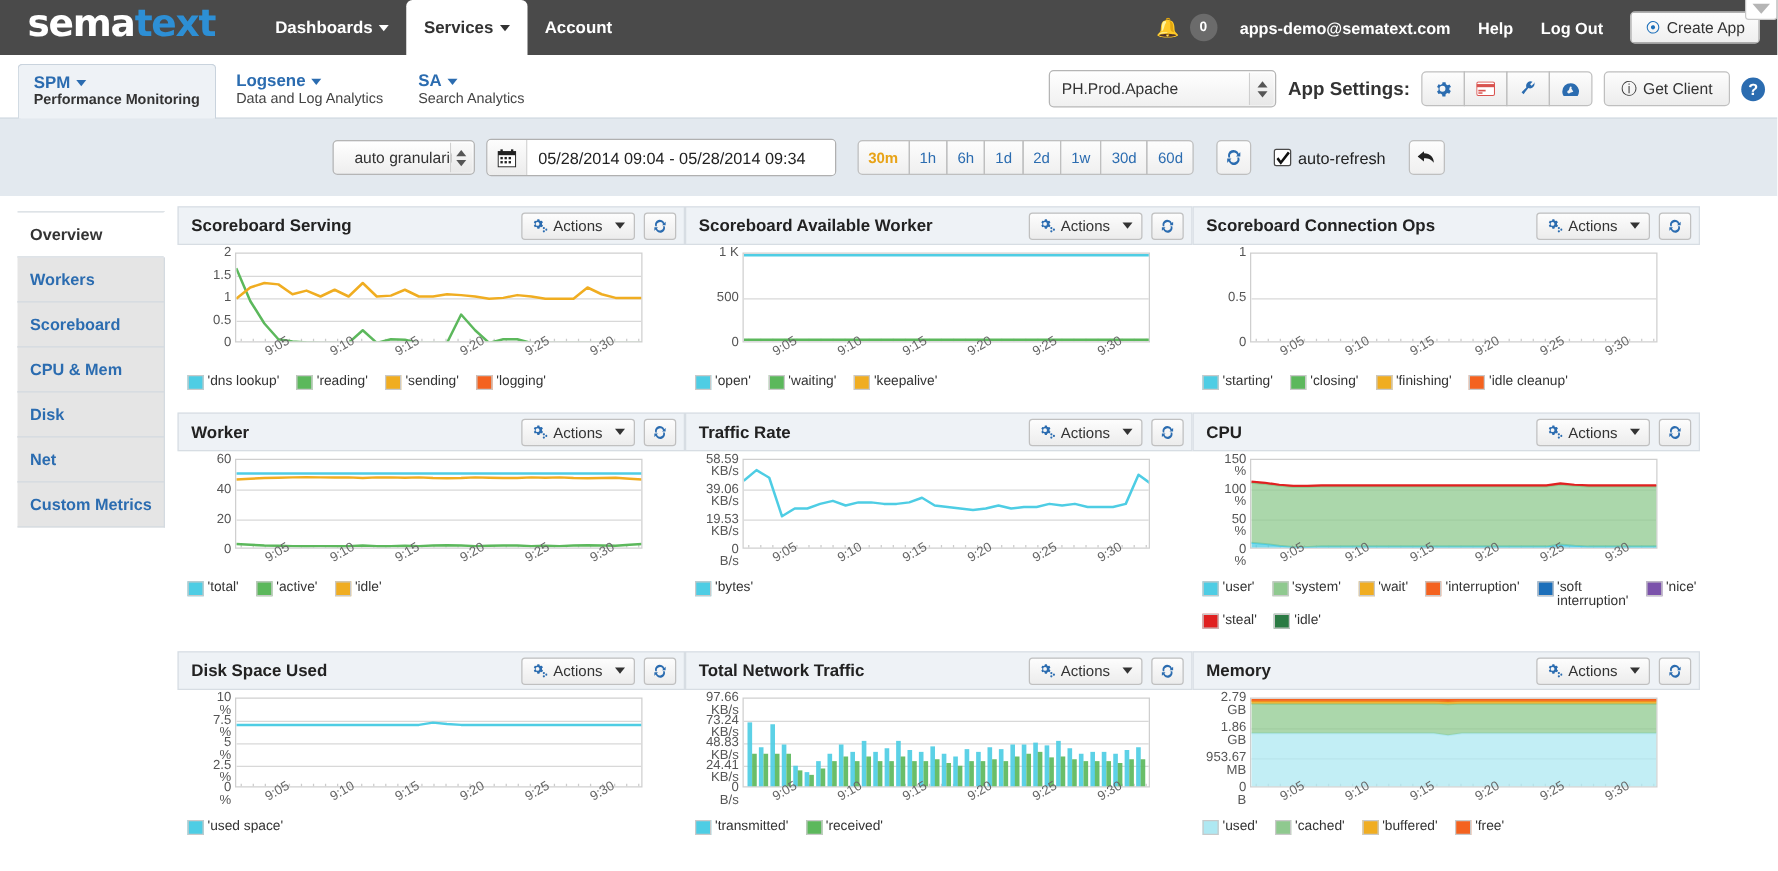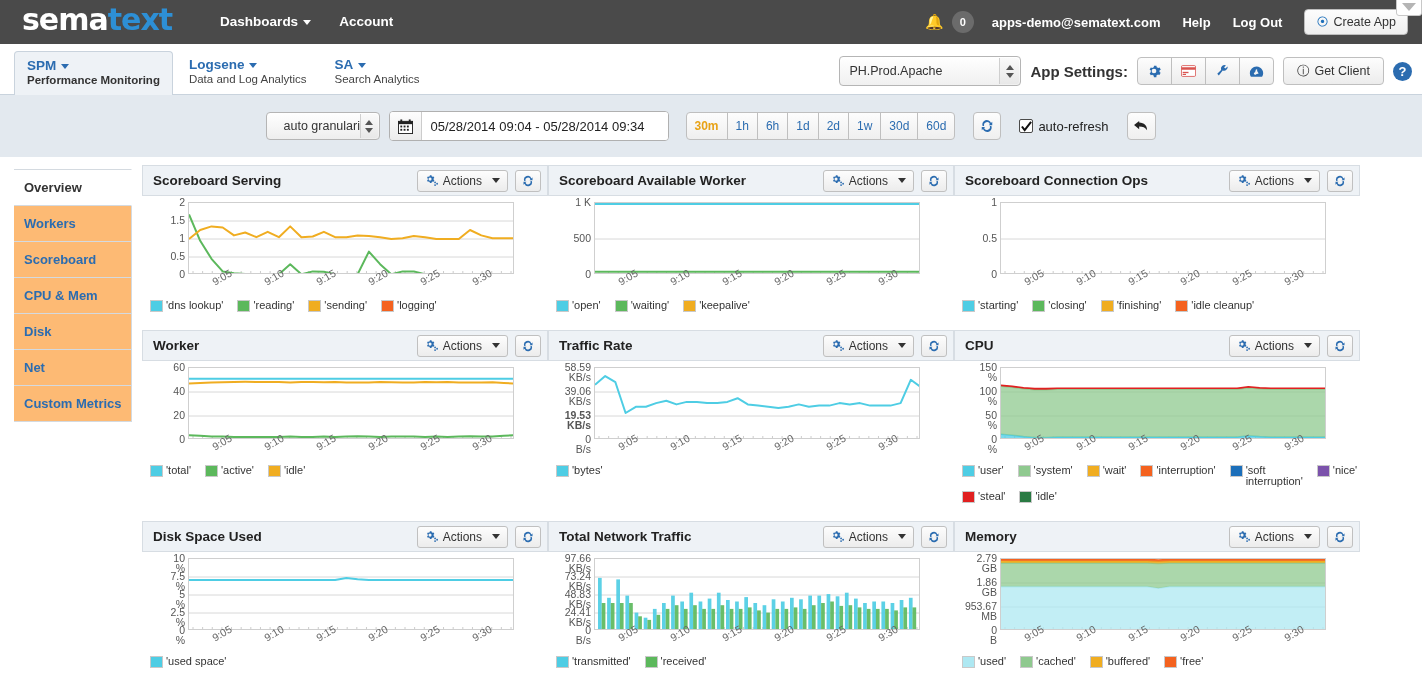--- a/index.html
+++ b/index.html
@@ -116,21 +116,21 @@
   .cbox svg{ display:block; }
   .undobtn{ width:29px;height:28px;border:1px solid #bfbfbf;border-radius:4px;
     background:linear-gradient(#fdfdfd,#efefef);display:flex;align-items:center;justify-content:center;
     color:#222;font-size:15px;margin-left:10px;cursor:pointer;}
 
   
   .content{ display:flex; background:#ffffff; height:calc(697px - 44px - 51px - 62px); }
   .sidebar{ width:132px; flex:0 0 132px; padding:12px 0 0 14px; background:#fff; }
   .sb-item{ height:37px; display:flex;align-items:center; padding-left:10px;
     font-size:13px;font-weight:bold;color:#2b6cb0; cursor:pointer;
-    border:1px solid #d4dae0; border-left:none; margin-bottom:-1px; background:#fdba74;}
+    border:1px solid #d4dae0; border-left:none; margin-bottom:-1px; background:#e5e5e5;}
   .sb-item.active{ background:#ffffff; color:#333333; border-right-color:#ffffff; position:relative; z-index:2;}
   .panels{ flex:1; background:#ffffff; padding:8px 10px 0 10px; display:flex; flex-wrap:wrap;
     align-content:flex-start; }
 
   .panel{ width:406px; margin:0 0 18px 0; }
   .p-head{ height:31px; background:#eef2f6; border:1px solid #d7dde3;
     display:flex;align-items:center; padding:0 6px 0 10px; }
   .p-title{ font-size:13.5px; font-weight:bold; color:#222; flex:1;}
   .actbtn{ height:22px;border:1px solid #c0c0c0;border-radius:3px;
     background:linear-gradient(#fdfdfd,#ececec); display:flex;align-items:center;gap:5px;
@@ -153,20 +153,21 @@
   .lgtwo{ line-height:11px; }
 
   .gear-ico svg, .ico svg{ display:block; }
 </style>
 </head>
 <body>
 
 <div class="topnav">
   <div class="logo"><span class="a">sema</span><span class="b">text</span></div>
   <div class="navitem"><span>Dashboards</span><i class="caret"></i></div>
+  <div class="navitem active"><span>Services</span><i class="caret"></i></div>
   <div class="navitem"><span>Account</span></div>
 
   <div class="topright">
     <span class="bell">🔔</span>
     <span class="badge0">0</span>
     <span class="tr-link">apps-demo@sematext.com</span>
     <span class="tr-link">Help</span>
     <span class="tr-link">Log Out</span>
     <div class="createapp">
       <span class="plusdot">⦿</span>
@@ -726,21 +727,21 @@
             <svg width="12" height="12" viewBox="0 0 16 16">
               <path fill="#2b6cb0" d="M13.6 3.5l-1 1A5 5 0 003 8h1.8A3.2 3.2 0 0111.3 5.8l-1.2 1.2h3.9V3.1zM2.4 12.5l1-1A5 5 0 0013 8h-1.8a3.2 3.2 0 01-6.5 2.2l1.2-1.2H2V12.9z"></path>
             </svg>
           </div>
         </div>
         <div class="p-body">
           <div class="chartwrap">
             <div class="yaxis">
               <span style="top: -5px;">58.59<br>KB/s</span>
               <span style="top: 19px;">39.06<br>KB/s</span>
-              <span style="top: 43px; font-weight: bold;">19.53<br>KB/s</span>
+              <span style="top: 43px;">19.53<br>KB/s</span>
               <span style="top: 67px;">0<br>B/s</span>
             </div>
             <div class="plot" style="width: 326px;"><svg width="326" height="72" viewBox="0 0 326 72">
                 <line x1="0" y1="24" x2="326" y2="24" stroke="#d8d8d8" stroke-width="1"></line>
                 <line x1="0" y1="48" x2="326" y2="48" stroke="#d8d8d8" stroke-width="1"></line>
                 <line x1="0" y1="72" x2="326" y2="72" stroke="#d8d8d8" stroke-width="1"></line>
                 <line x1="4" y1="71" x2="4" y2="68" stroke="#cccccc" stroke-width="1"></line>
                 <line x1="13.636363636363637" y1="71" x2="13.636363636363637" y2="68" stroke="#cccccc" stroke-width="1"></line>
                 <line x1="23.272727272727273" y1="71" x2="23.272727272727273" y2="68" stroke="#cccccc" stroke-width="1"></line>
                 <line x1="32.90909090909091" y1="71" x2="32.90909090909091" y2="68" stroke="#cccccc" stroke-width="1"></line>

